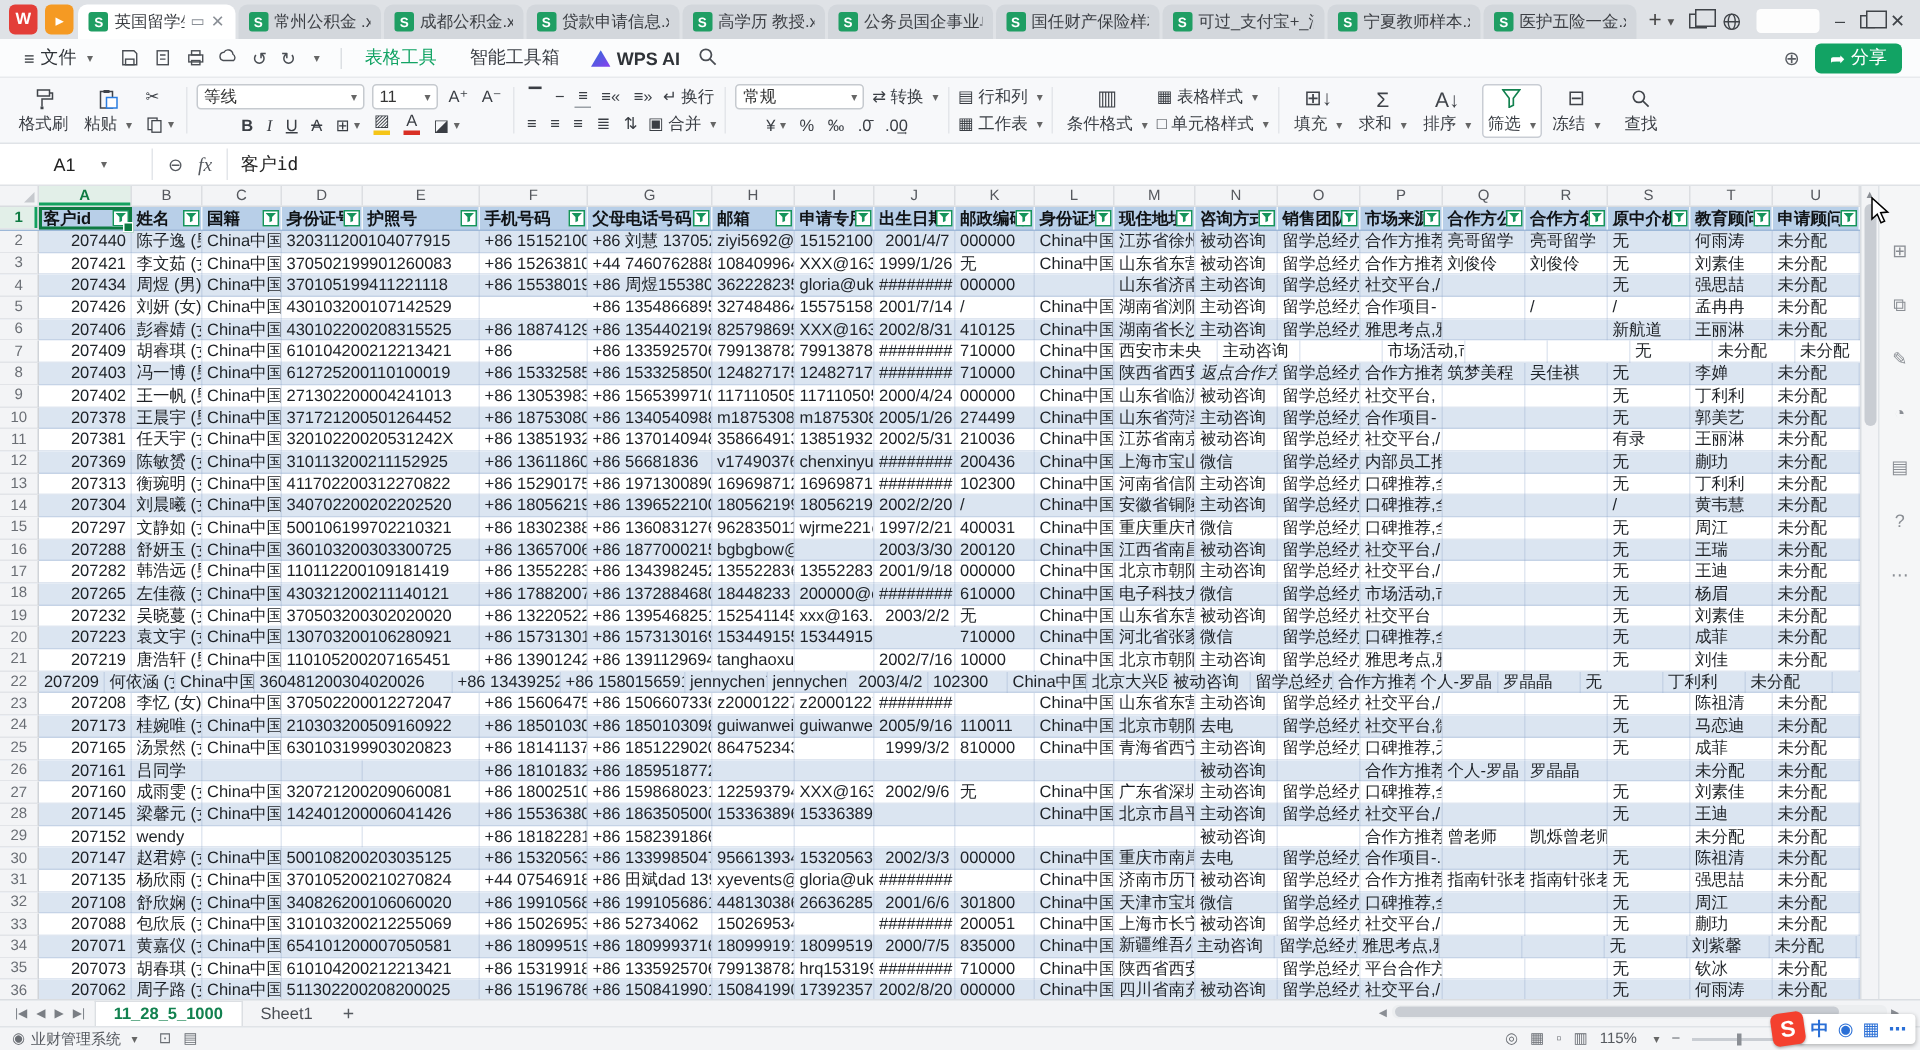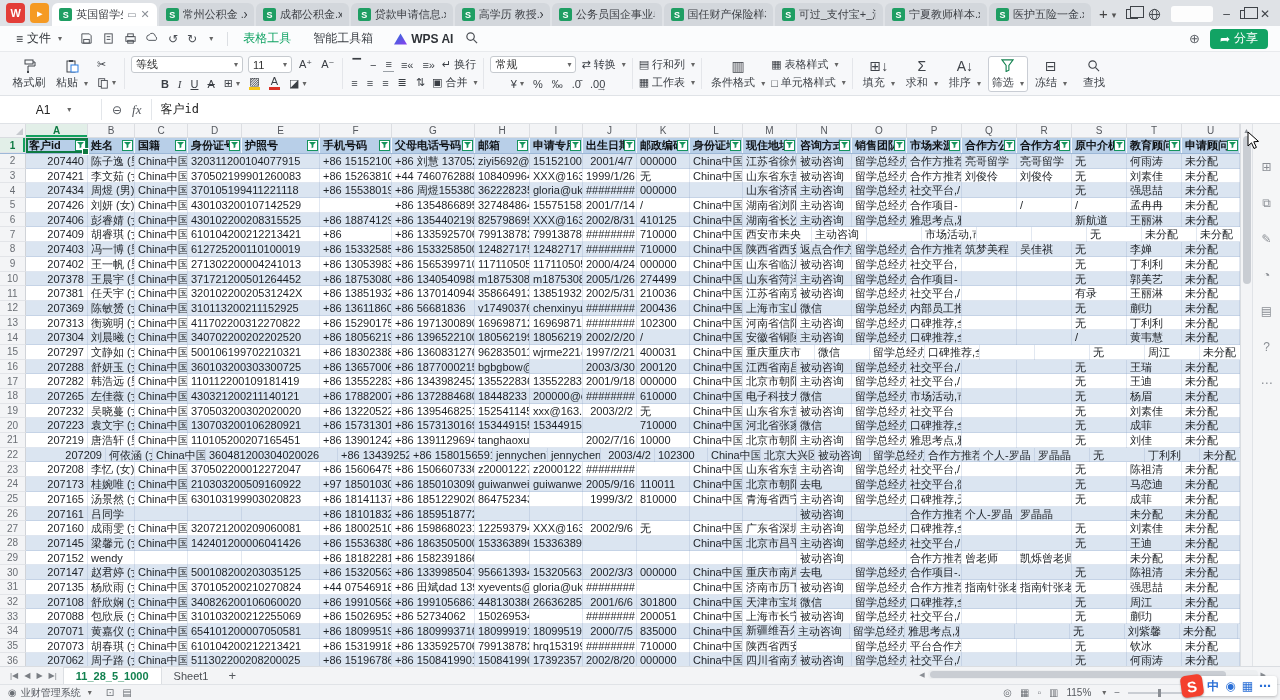--- a/index.html
+++ b/index.html
@@ -816,21 +816,21 @@
             <div class="c spill" style="width: 54px;">612725200110100019</div>
             <div class="c" style="width: 78px;"></div>
             <div class="c" style="width: 72px;">+86 15332585</div>
             <div class="c" style="width: 83px;">+86 1533258500</div>
             <div class="c" style="width: 55px;">124827175</div>
             <div class="c" style="width: 53px;">124827175</div>
             <div class="c num" style="width: 54px;">########</div>
             <div class="c" style="width: 53px;">710000</div>
             <div class="c" style="width: 53px;">China中国</div>
             <div class="c" style="width: 54px;">陕西省西安</div>
-            <div class="c" style="width: 55px;">返点合作方</div>
+            <div class="c" style="width: 55px; font-style: italic;">返点合作方</div>
             <div class="c" style="width: 55px;">留学总经办</div>
             <div class="c" style="width: 55px;">合作方推荐</div>
             <div class="c" style="width: 55px;">筑梦美程</div>
             <div class="c" style="width: 55px;">吴佳祺</div>
             <div class="c" style="width: 55px;">无</div>
             <div class="c" style="width: 55px;">李婵</div>
             <div class="c" style="width: 58px;">未分配</div>
           </div>
           <div class="r">
             <div class="rnum">9</div>
@@ -983,21 +983,21 @@
             <div class="c" style="width: 53px;">China中国</div>
             <div class="c spill" style="width: 54px;">500106199702210321</div>
             <div class="c" style="width: 78px;"></div>
             <div class="c" style="width: 72px;">+86 18302388</div>
             <div class="c" style="width: 83px;">+86 1360831276</div>
             <div class="c" style="width: 55px;">962835011</div>
             <div class="c" style="width: 53px;">wjrme221@</div>
             <div class="c num" style="width: 54px;">1997/2/21</div>
             <div class="c" style="width: 53px;">400031</div>
             <div class="c" style="width: 53px;">China中国</div>
-            <div class="c" style="width: 72px;">重庆重庆市</div>
+            <div class="c" style="width: 54px;">重庆重庆市</div>
             <div class="c" style="width: 55px;">微信</div>
             <div class="c" style="width: 55px;">留学总经办</div>
             <div class="c" style="width: 55px;">口碑推荐,全</div>
             <div class="c" style="width: 55px;"></div>
             <div class="c" style="width: 55px;"></div>
             <div class="c" style="width: 55px;">无</div>
             <div class="c" style="width: 55px;">周江</div>
             <div class="c" style="width: 58px;">未分配</div>
           </div>
           <div class="r band">
@@ -1139,21 +1139,21 @@
             <div class="c" style="width: 55px;">留学总经办</div>
             <div class="c" style="width: 55px;">雅思考点,雅</div>
             <div class="c" style="width: 55px;"></div>
             <div class="c" style="width: 55px;"></div>
             <div class="c" style="width: 55px;">无</div>
             <div class="c" style="width: 55px;">刘佳</div>
             <div class="c" style="width: 58px;">未分配</div>
           </div>
           <div class="r band">
             <div class="rnum">22</div>
-            <div class="c num" style="width: 80px; text-align: right;">207209</div>
+            <div class="c num" style="width: 44px; text-align: right;">207209</div>
             <div class="c" style="width: 47px;">何依涵 (女</div>
             <div class="c" style="width: 53px;">China中国</div>
             <div class="c spill" style="width: 54px;">360481200304020026</div>
             <div class="c" style="width: 78px;"></div>
             <div class="c" style="width: 72px;">+86 13439252</div>
             <div class="c" style="width: 83px;">+86 1580156591</div>
             <div class="c" style="width: 55px;">jennychen7</div>
             <div class="c" style="width: 53px;">jennychen7</div>
             <div class="c num" style="width: 54px;">2003/4/2</div>
             <div class="c" style="width: 53px;">102300</div>
@@ -1192,21 +1192,21 @@
             <div class="c" style="width: 55px;">陈祖清</div>
             <div class="c" style="width: 58px;">未分配</div>
           </div>
           <div class="r band">
             <div class="rnum">24</div>
             <div class="c num" style="width: 62px;">207173</div>
             <div class="c" style="width: 47px;">桂婉唯 (女</div>
             <div class="c" style="width: 53px;">China中国</div>
             <div class="c spill" style="width: 54px;">210303200509160922</div>
             <div class="c" style="width: 78px;"></div>
-            <div class="c" style="width: 72px;">+97 18501030</div>
+            <div class="c" style="width: 72px;">+86 18501030</div>
             <div class="c" style="width: 83px;">+86 1850103098</div>
             <div class="c" style="width: 55px;">guiwanwei</div>
             <div class="c" style="width: 53px;">guiwanwei</div>
             <div class="c num" style="width: 54px;">2005/9/16</div>
             <div class="c" style="width: 53px;">110011</div>
             <div class="c" style="width: 53px;">China中国</div>
             <div class="c" style="width: 54px;">北京市朝阳</div>
             <div class="c" style="width: 55px;">去电</div>
             <div class="c" style="width: 55px;">留学总经办</div>
             <div class="c" style="width: 55px;">社交平台,微</div>

